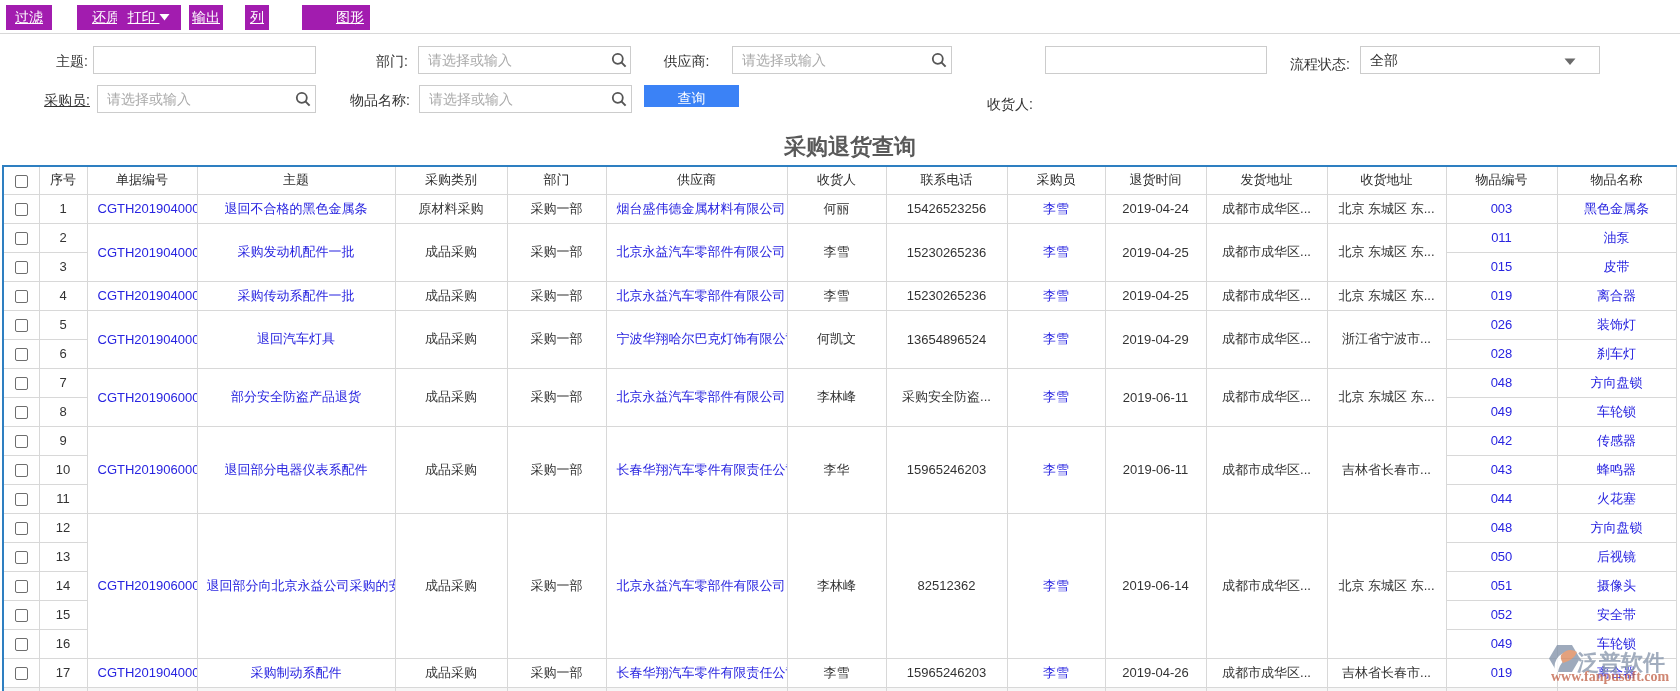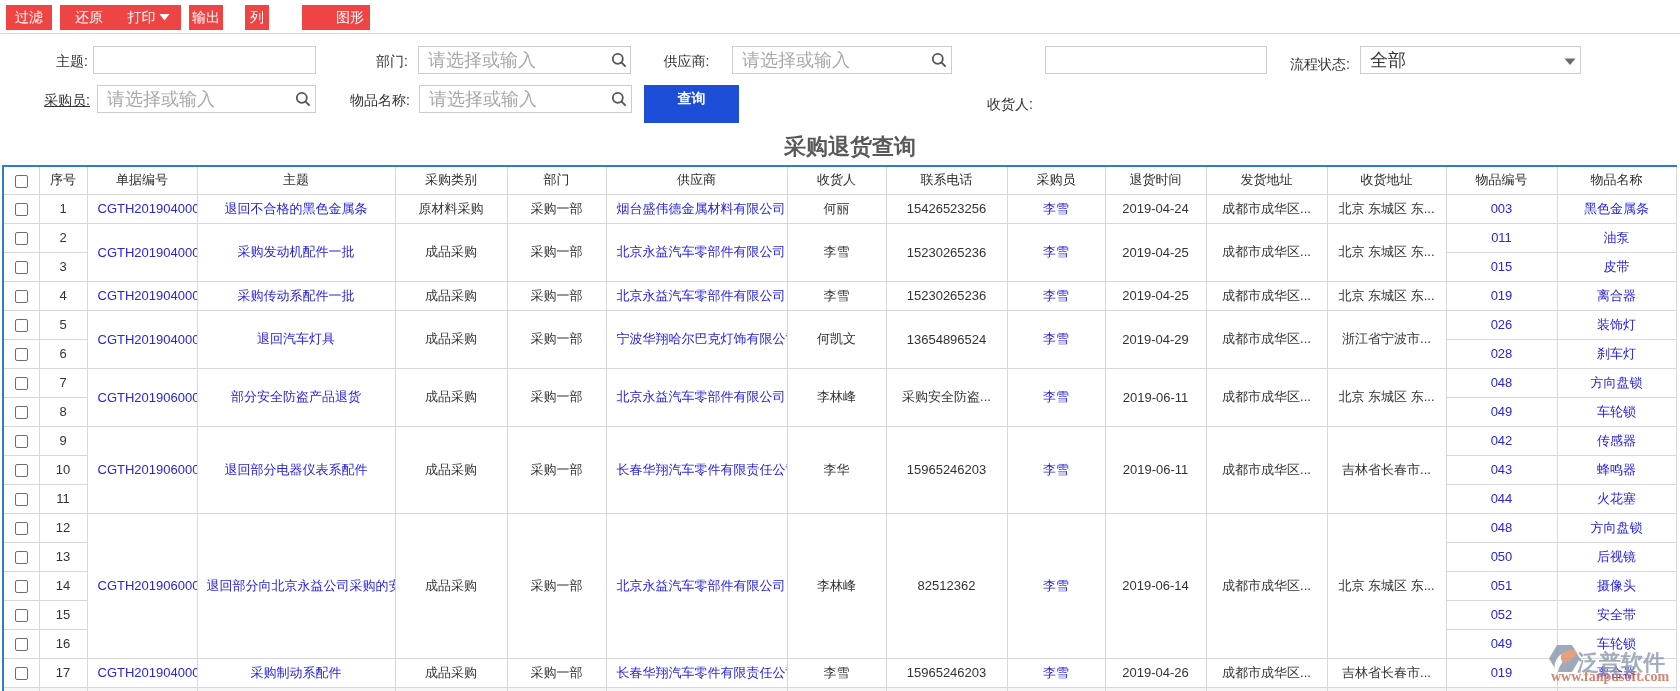--- a/index.html
+++ b/index.html
@@ -1,67 +1,67 @@
 <!DOCTYPE html>
 <html lang="zh"><head>
 <meta charset="utf-8">
 <title>采购退货查询</title>
 <style>
 * { margin:0; padding:0; box-sizing:border-box; }
 html,body { width:1680px; height:691px; overflow:hidden; background:#fff;
   font-family:"Liberation Sans", sans-serif; }
 body { position:relative; }
-.btn { position:absolute; top:5px; height:25px; background:#ef4444; color:#fff;
-  font-size:14px; text-align:center; line-height:25px; }
+.btn { position:absolute; top:5px; height:25px; background:#a21caf; color:#fff;
+  font-size:14px; text-align:center; line-height:25px;text-decoration:underline; }
 .sep { position:absolute; left:0; top:33px; width:1680px; height:1px; background:#d8d8d8; }
 .lbl { position:absolute; font-size:14px; color:#333; text-align:right; }
 .inp { position:absolute; height:28px; border:1px solid #ccc; background:#fff;
-  font-size:18px; color:#a9a9a9; line-height:26px; padding-left:9px; }
+  font-size:14px; color:#a9a9a9; line-height:26px; padding-left:9px; }
 .mag { position:absolute; }
-.qbtn { position:absolute; left:644px; top:85px; width:95px; height:38px; background:#1d4ed8;
-  color:#fff; font-size:14px; text-align:center; line-height:26px;font-weight:bold; }
+.qbtn { position:absolute; left:644px; top:85px; width:95px; height:22px; background:#3b82f6;
+  color:#fff; font-size:14px; text-align:center; line-height:26px; }
 .title { position:absolute; top:132px; left:0px; width:1700px; text-align:center;
   font-size:22px; font-weight:bold; color:#595959; }
 table { position:absolute; left:2px; top:165px; width:1674px; border-collapse:collapse;
   table-layout:fixed; background:#fff;
   border-top:2px solid #2e7fc1; border-left:2px solid #2e7fc1; border-right:1px solid #c9c9c9; }
 td, th { border:1px solid #d8d8d8; font-size:13px; text-align:center; color:#333;
   font-weight:normal; overflow:hidden; white-space:nowrap; padding:0; }
 th { height:28px; color:#2b2b2b; }
 td { height:29px; }
 a { color:#2824e0; text-decoration:none; }
 .num { text-align:left; padding-left:10px; }
 .sup { text-align:left; padding-left:10px;margin-left:8px; }
 .clipL { text-align:left; padding-left:9px; }
 .cb { display:inline-block; width:13px; height:13px; border:1px solid #6e6e6e;
   border-radius:2px; vertical-align:middle; background:#fff; }
 .wm { position:absolute; left:1546px; top:643px; }
 </style>
 </head>
 <body>
 <div class="btn" style="left:6px;width:46px;">过滤</div>
-<div class="btn" style="left:60px;width:58px;">还原</div>
+<div class="btn" style="left:77px;width:58px;">还原</div>
 <div class="btn" style="left:117px;width:64px;">打印 <svg width="11" height="8" viewBox="0 0 11 8" style="vertical-align:1px;">
       <polygon points="0.5,1 10.5,1 5.5,7.5" fill="#fff"></polygon>
     </svg></div>
 <div class="btn" style="left:189px;width:34px;">输出</div>
 <div class="btn" style="left:245px;width:24px;">列表</div>
 <div class="btn" style="left:302px;width:68px;padding-left:28px;">图形报表</div>
 <div class="sep"></div>
 
 <div class="lbl" style="left:20px; top:53px; width:68px;">主题:</div>
 <div class="inp" style="left:93px; top:46px; width:223px;"></div>
 <div class="lbl" style="left:340px; top:53px; width:68px;">部门:</div>
 <div class="inp" style="left:418px; top:46px; width:213px;">请选择或输入</div>
 <div class="lbl" style="left:650px; top:53px; width:73px;text-align:center;">供应商:</div>
 <div class="inp" style="left:732px; top:46px; width:220px;">请选择或输入</div>
 <div class="lbl" style="left:960px; top:53px; width:73px;margin-top:43px;">收货人:</div>
 <div class="inp" style="left:1045px; top:46px; width:222px;"></div>
 <div class="lbl" style="left:1262px; top:56px; width:88px;">流程状态:</div>
-<div class="inp" style="left:1360px; top:46px; width:221px; color:#333;">全部</div>
+<div class="inp" style="left:1360px; top:46px; width:240px; color:#333;">全部</div>
 
 <div class="lbl" style="left:17px; top:92px; width:73px;text-decoration:underline;">采购员:</div>
 <div class="inp" style="left:97px; top:85px; width:219px;">请选择或输入</div>
 <div class="lbl" style="left:322px; top:92px; width:88px;">物品名称:</div>
 <div class="inp" style="left:419px; top:85px; width:213px;">请选择或输入</div>
 <div class="qbtn">查询</div>
 
 <svg class="mag" style="left:611px; top:52px;" width="16" height="16" viewBox="0 0 16 16">
     <circle cx="6.8" cy="6.8" r="5" fill="none" stroke="#555" stroke-width="1.8"></circle>
     <line x1="10.4" y1="10.4" x2="14.6" y2="14.6" stroke="#555" stroke-width="2"></line>

